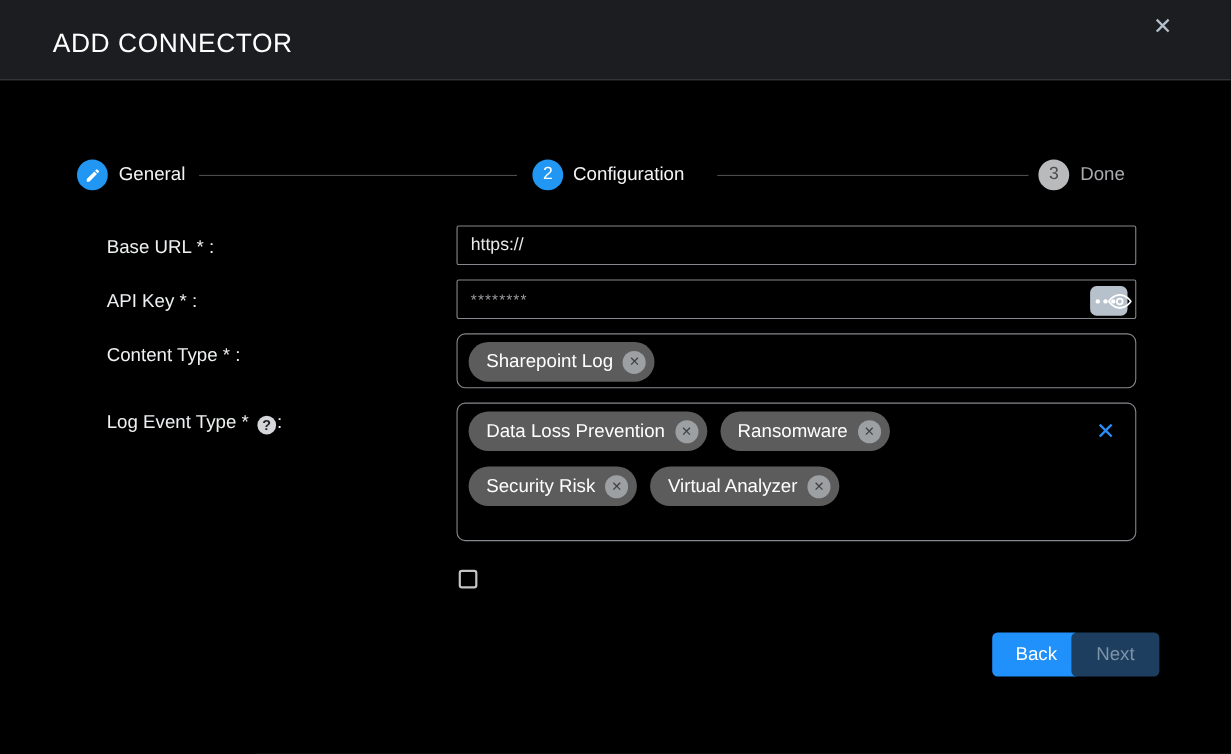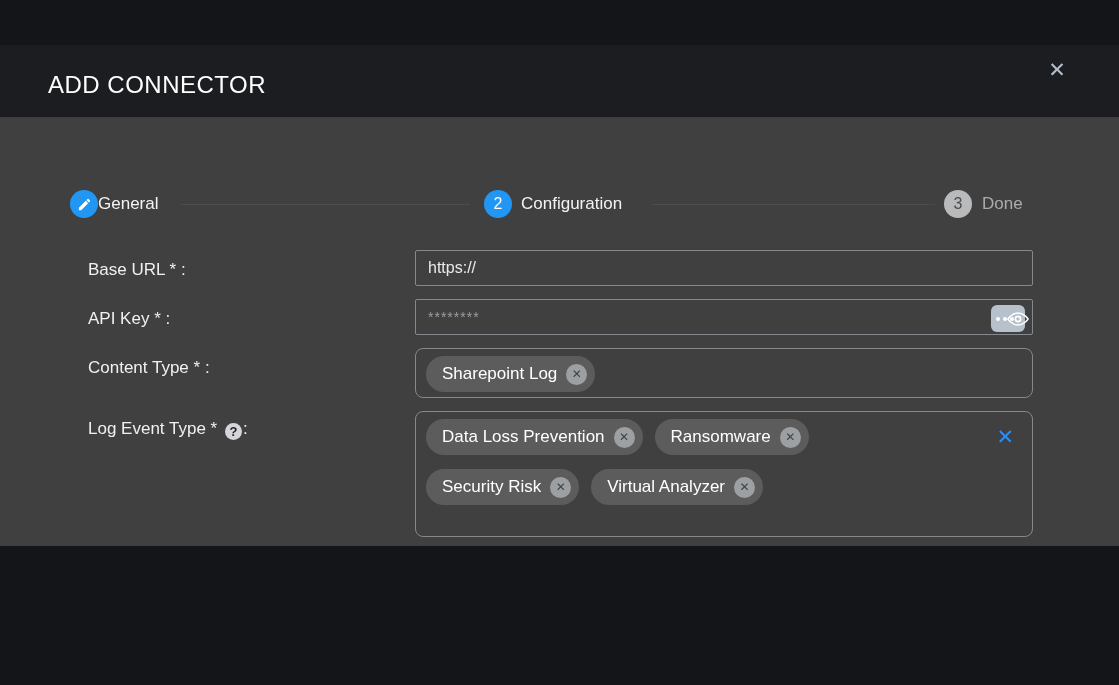--- a/index.html
+++ b/index.html
@@ -1,21 +1,21 @@
 <!DOCTYPE html>
 <html><head>
 <meta charset="utf-8">
 <style>
   * { margin:0; padding:0; box-sizing:border-box; }
   html,body { background:#141518; }
   body { font-family:"Liberation Sans","DejaVu Sans",sans-serif; }
 
   .dialog {
-    position:relative; width:1119px; height:501px;
-    background:#404040; color:#eef0f2; overflow:hidden;margin-top:45px;
+    position:relative; width:1119px; height:685px;
+    background:#000000; color:#eef0f2; overflow:hidden;
   }
 
   
   .header {
     position:absolute; top:0; left:0; width:100%; height:73px;
     background:#1c1d20; border-bottom:1px solid #3a3b3f;
   }
   .title {
     position:absolute; left:48px; top:26px;
     font-size:24px; font-weight:400; color:#ffffff; letter-spacing:.5px;
@@ -32,21 +32,21 @@
     display:flex; align-items:center; justify-content:center;
     font-size:16px; color:#fff;
   }
   .step-blue { background:#2196f3; }
   .step-gray { background:#b9babc; color:#4c4d4f; }
   .step-label { position:absolute; top:149px; font-size:17px; color:#f2f3f5; }
   .step-label.dim { color:#a9abae; }
   .step-line { position:absolute; top:159px; height:1px; background:#4b4c50; }
 
   
-  .field-label { position:absolute; left:88px; font-size:17px; color:#eef0f2; }
+  .field-label { position:absolute; left:97px; font-size:17px; color:#eef0f2; }
   .help-badge {
     display:inline-flex; align-items:center; justify-content:center;
     width:17px; height:17px; border-radius:50%;
     background:#d4d6d9; color:#1f2023; font-size:13px; font-weight:bold;
     vertical-align:-2px; margin:0 1px 0 3px;
   }
 
   .text-input {
     position:absolute; left:415px; width:618px; height:36px;
     background:transparent; border:1px solid #85888c; border-radius:2px;
@@ -108,21 +108,21 @@
     <div class="close">✕</div>
   </div>
 
   <div class="step-circle step-blue" style="left:70px; top:145px;">
     <span style="display:flex;">
       <svg width="15" height="15" viewBox="0 0 24 24" fill="#ffffff">
         <path d="M3 17.25V21h3.75L17.81 9.94l-3.75-3.75L3 17.25zm17.71-10.21a.996.996 0 0 0 0-1.41l-2.34-2.34a.996.996 0 0 0-1.41 0l-1.83 1.83 3.75 3.75 1.83-1.83z"></path>
       </svg>
     </span>
   </div>
-  <div class="step-label" style="left:98px;text-align:center;">General</div>
+  <div class="step-label" style="left:108px;text-align:center;">General</div>
   <div class="step-line" style="left:181px; width:289px;"></div>
 
   <div class="step-circle step-blue" style="left:484px; top:145px;">
     <span>2</span>
   </div>
   <div class="step-label" style="left:521px;">Configuration</div>
   <div class="step-line" style="left:652px; width:283px;"></div>
 
   <div class="step-circle step-gray" style="left:944px; top:145px;">
     <span>3</span>

